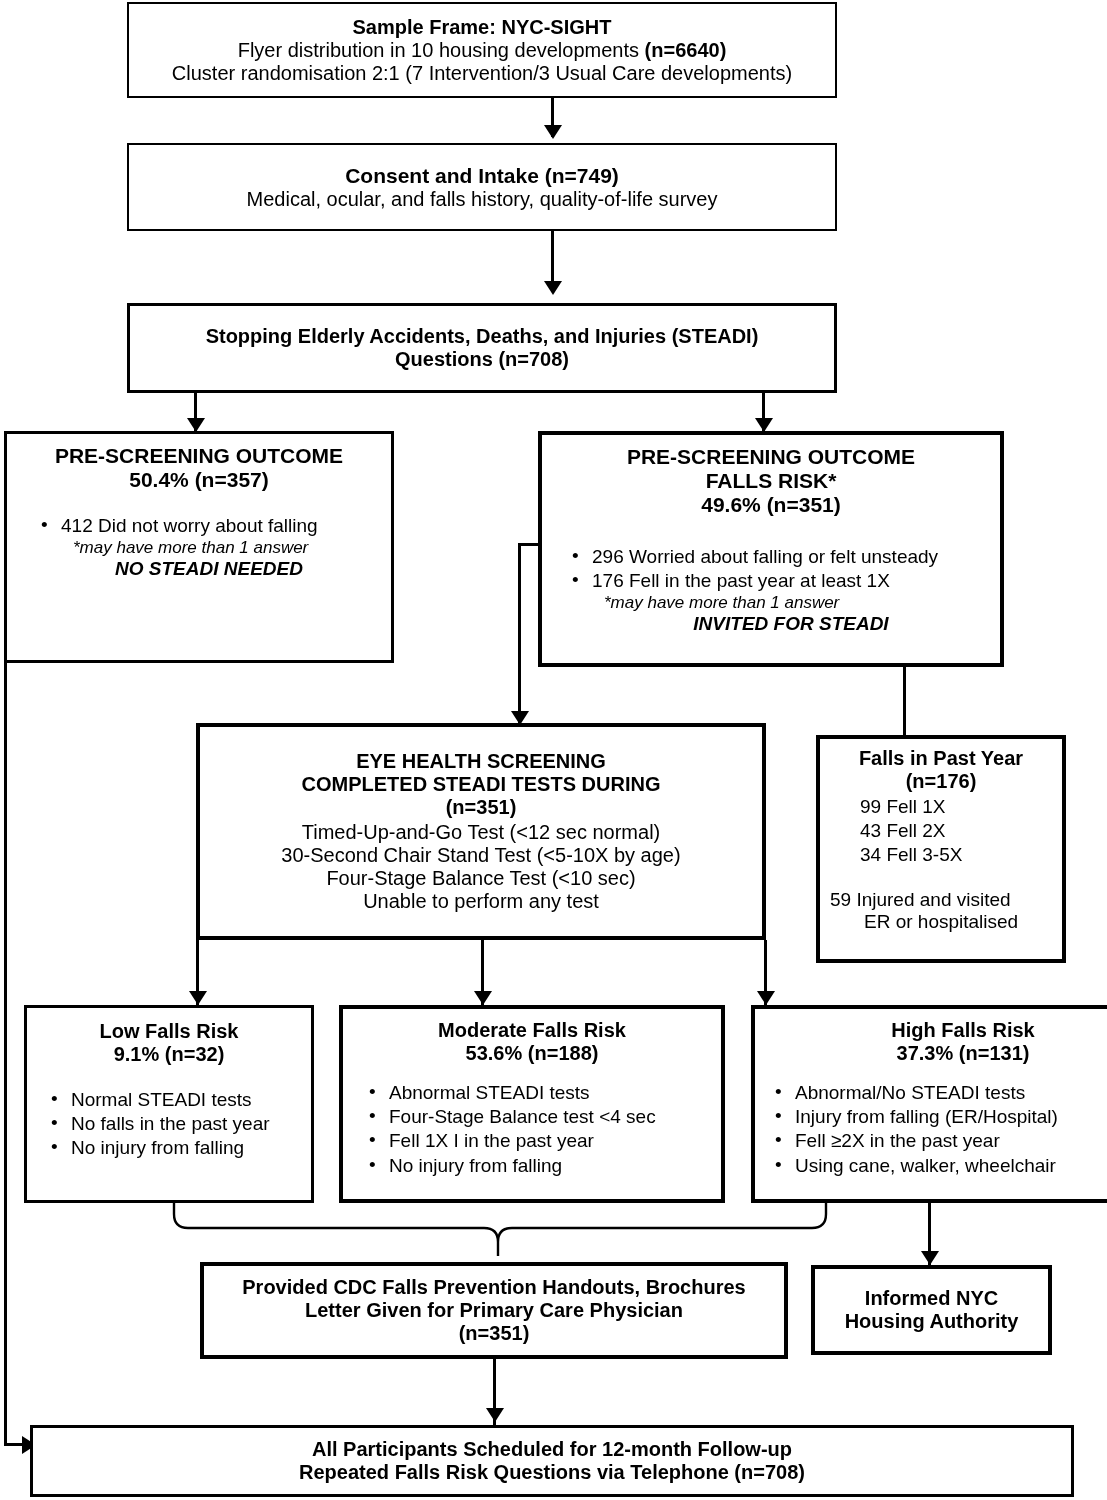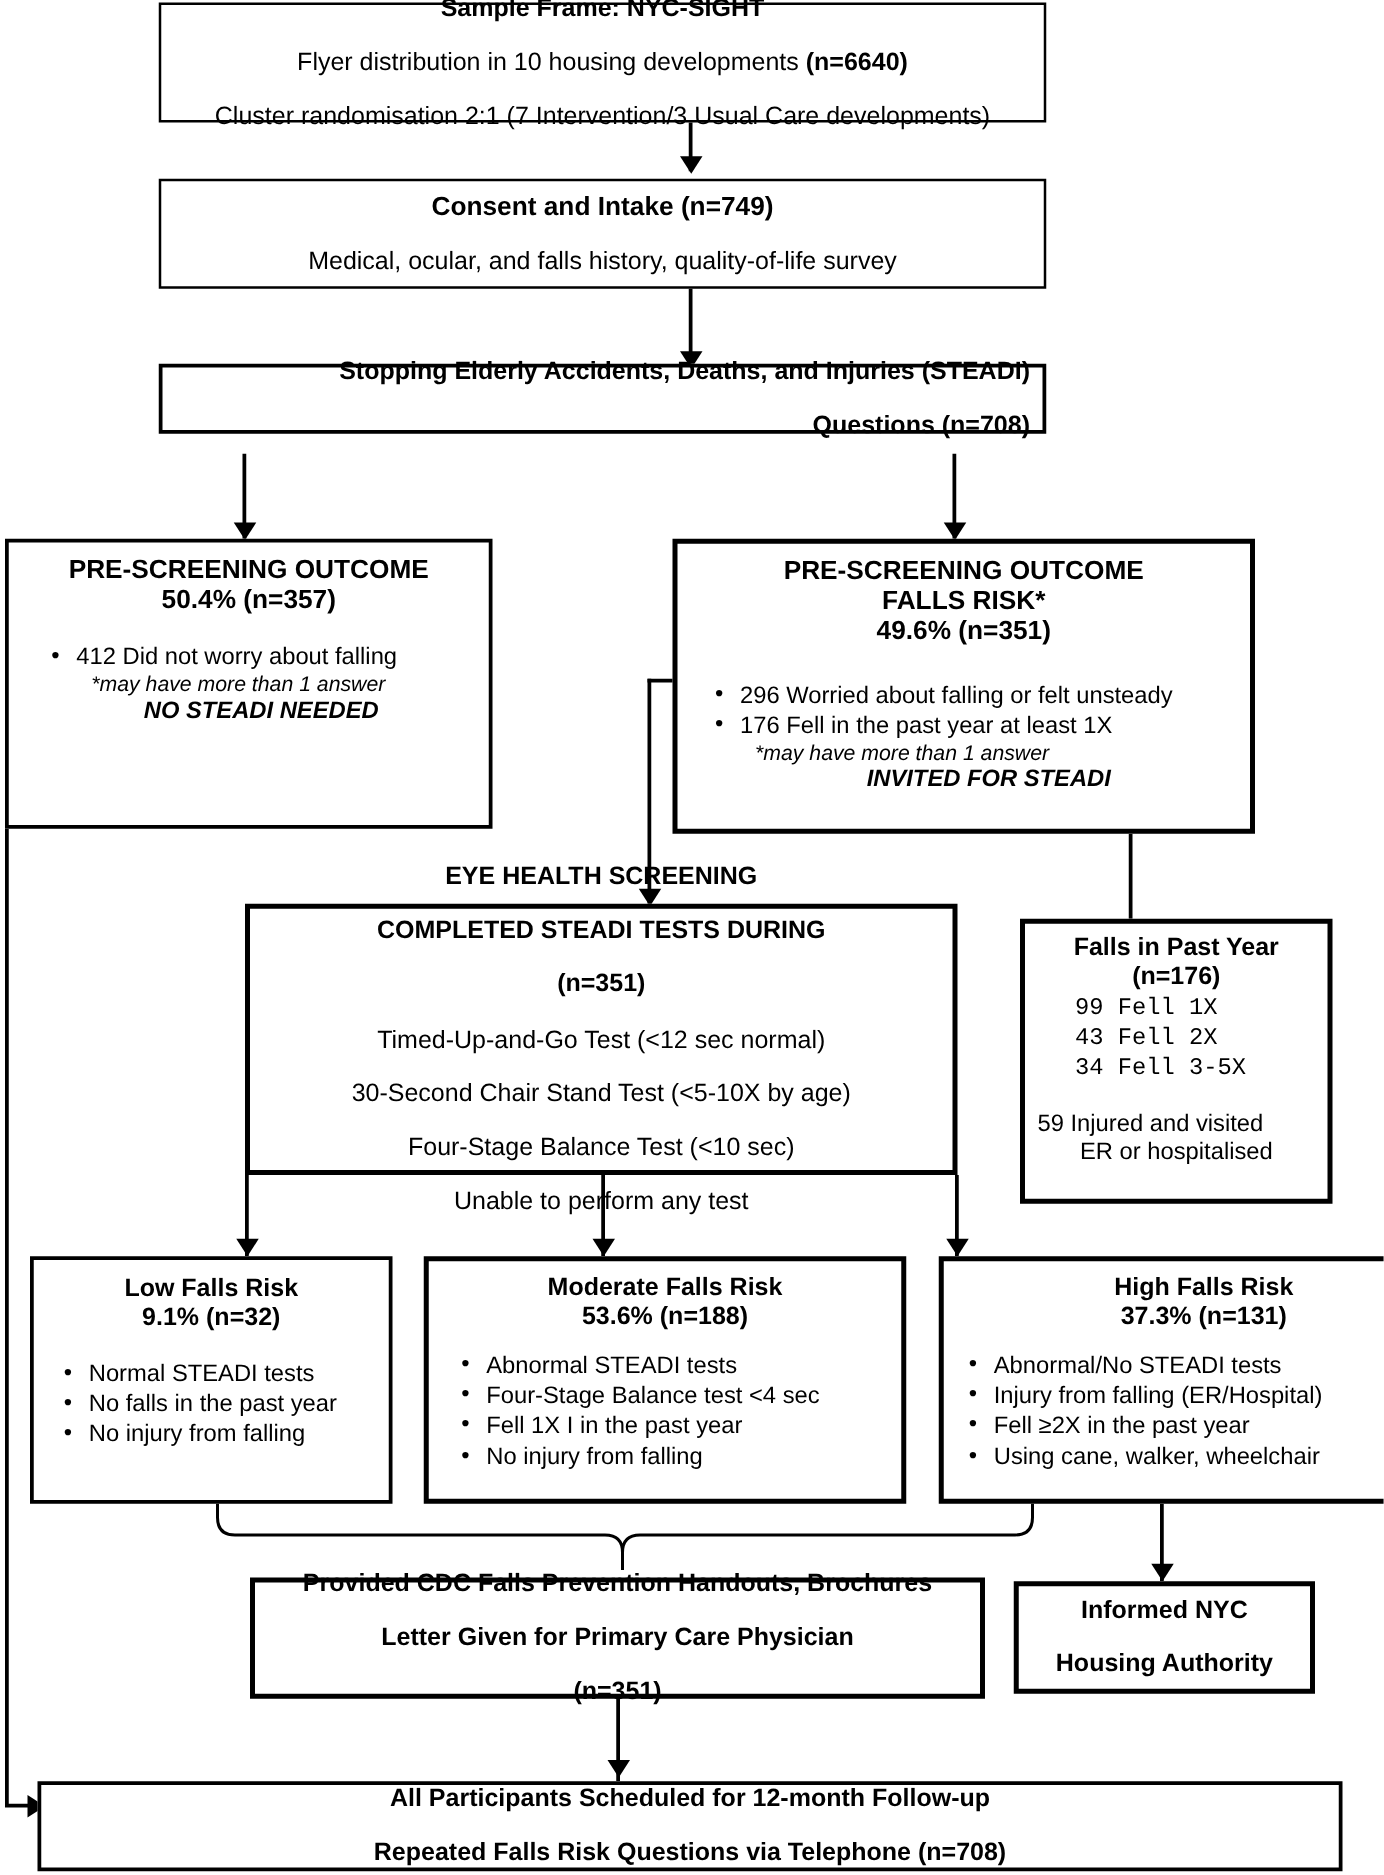--- a/index.html
+++ b/index.html
@@ -23,21 +23,21 @@
     box-sizing: border-box;
     background: #ffffff;
     border: 3px solid #000000;
     display: flex;
     flex-direction: column;
     justify-content: center;
     z-index: 5;
   }
   .box.thin { border-width: 2px; }
   .box.thick { border-width: 4px; }
-  .ctr { text-align: center; gap: 20px; }
+  .ctr { text-align: center; }
   .b { font-weight: bold; }
   .i { font-style: italic; }
   .bi { font-weight: bold; font-style: italic; }
   .t19 { font-size: 19px; }
   .t20 { font-size: 20px; }
   .t21 { font-size: 21px; }
   .t17 { font-size: 17px; }
 
   ul.bullets {
     margin: 0;
@@ -61,21 +61,20 @@
   }
   .plainlist {
     margin: 0;
     padding: 0;
     list-style: none;
   }
   .plainlist li {
     font-size: 19px;
     line-height: 1.26;
     text-align: left;
-    font-family: Liberation Mono, monospace;
   }
 
   
   .vline, .hline {
     position: absolute;
     background: #000000;
     z-index: 1;
   }
   .vline { width: 3px; }
   .hline { height: 3px; }
@@ -145,21 +144,21 @@
     <div class="b t20">Sample Frame: NYC-SIGHT</div>
     <div class="t20"><span>Flyer distribution in 10 housing developments </span><span class="b">(n=6640)</span></div>
     <div class="t20">Cluster randomisation 2:1 (7 Intervention/3 Usual Care developments)</div>
   </div>
 
   <div class="box thin ctr" style="left:127px; top:143px; width:710px; height:88px; padding:6px 10px;">
     <div class="b t21">Consent and Intake (n=749)</div>
     <div class="t20">Medical, ocular, and falls history, quality-of-life survey</div>
   </div>
 
-  <div class="box ctr" style="left:127px; top:291px; width:710px; height:56px; padding:4px 10px;align-items:flex-end;">
+  <div class="box ctr" style="left:127px; top:303px; width:710px; height:90px; padding:4px 10px;">
     <div class="b t20">Stopping Elderly Accidents, Deaths, and Injuries (STEADI)</div>
     <div class="b t20">Questions (n=708)</div>
   </div>
 
   <div class="box" style="left:4px; top:431px; width:390px; height:232px; padding:10px 8px 8px 8px; justify-content:flex-start;">
     <div class="ctr b t21">PRE-SCREENING OUTCOME</div>
     <div class="ctr b t21">50.4% (n=357)</div>
     <ul class="bullets" style="margin-top:22px;">
       <li>412 Did not worry about falling</li>
     </ul>

